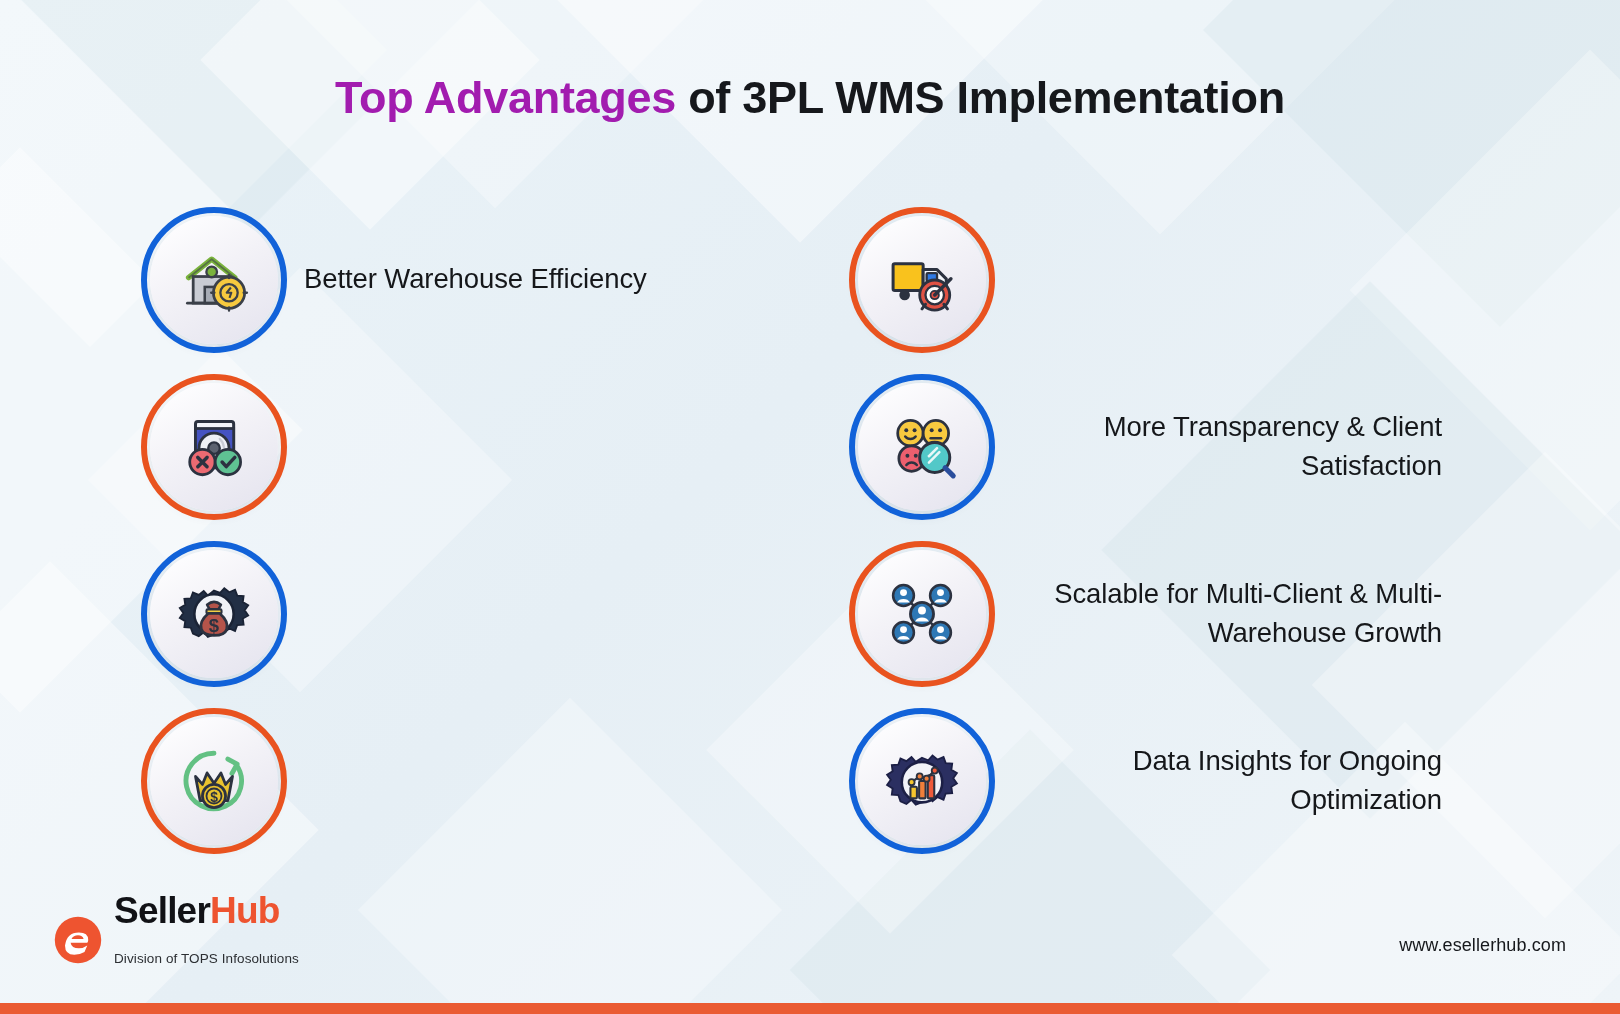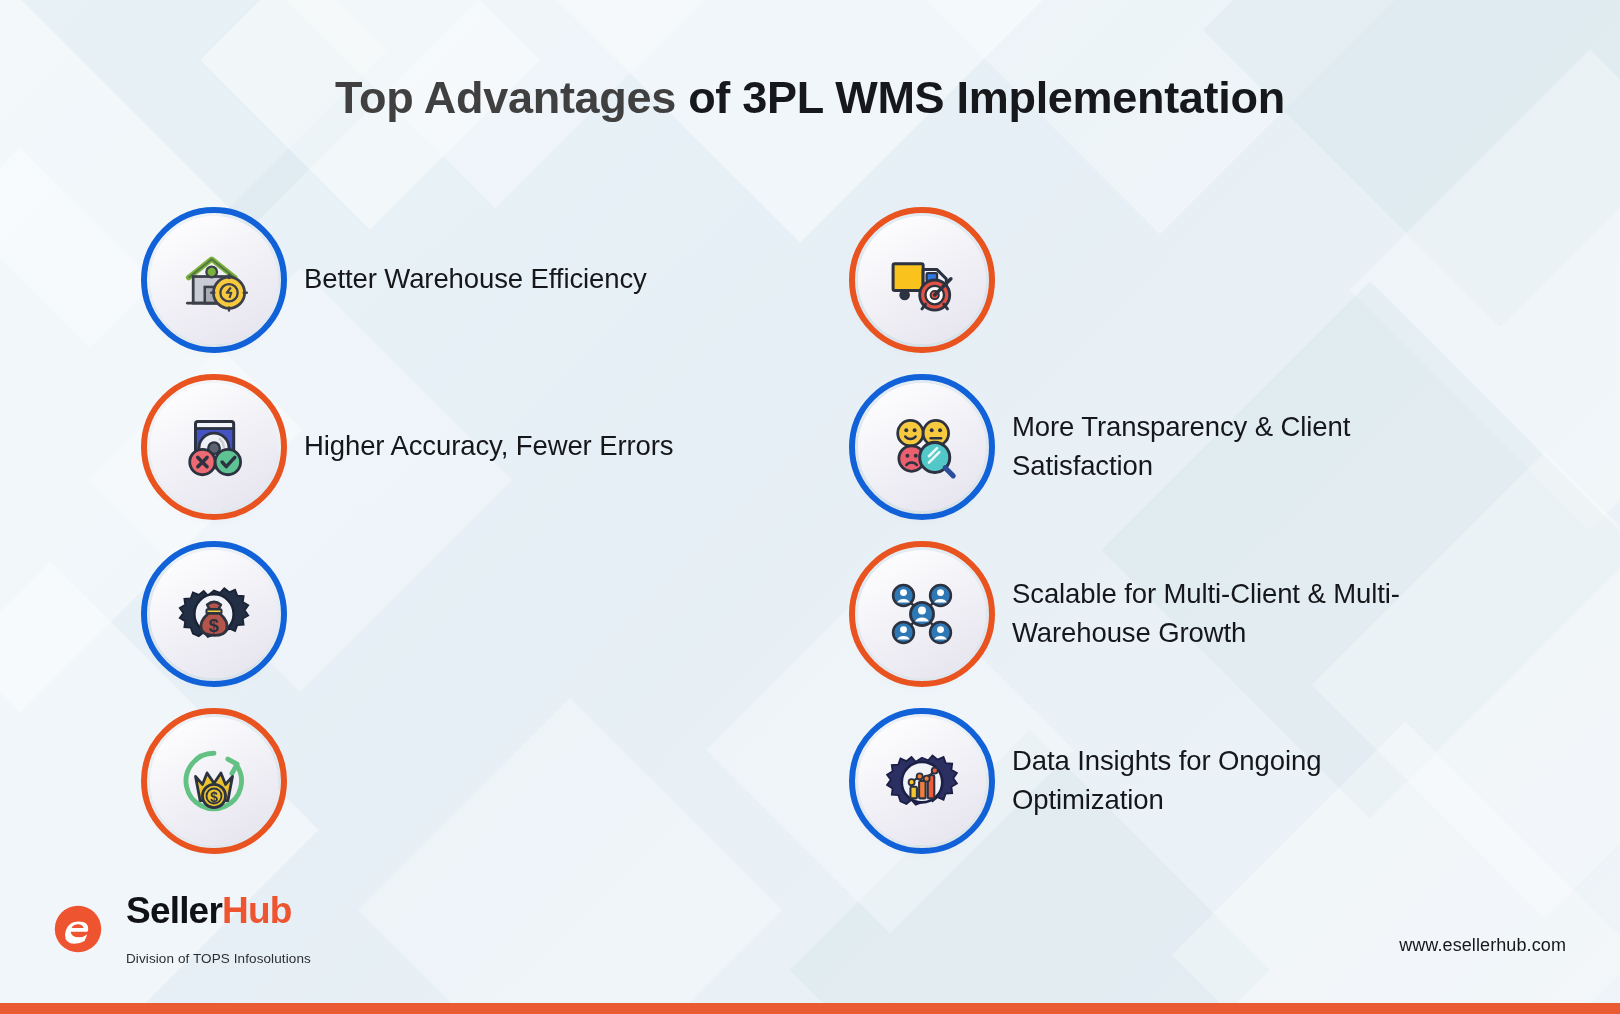--- a/index.html
+++ b/index.html
@@ -43,32 +43,33 @@
     top: 72px; left: 0; right: 0;
     text-align: center;
   }
   .title {
     font-size: 45px;
     font-weight: bold;
     color: #16181c;
     letter-spacing: -0.3px;
     white-space: nowrap;
   }
-  .title .hl { color: #404040; }
+  .title .hl { color: #a21caf; }
 
   
   .grid {
     position: absolute;
     top: 196px;
     left: 150px;
     width: 1340px;
     display: grid;
     grid-template-columns: 1fr 1fr;
     grid-template-rows: repeat(4, 167px);
     column-gap: 0px;
+    text-align: right;
   }
   .item {
     display: flex;
     align-items: center;
     gap: 26px;
   }
   .item.col2 { padding-left: 38px; }
 
   .badge {
     position: relative;
@@ -98,21 +99,21 @@
     color: #15171a;
     font-weight: 400;
     max-width: 430px;
     letter-spacing: -0.1px;
   }
 
   
   .footer-logo {
     position: absolute;
     left: 52px; bottom: 48px;
-    display: flex; align-items: center; gap: 22px;
+    display: flex; align-items: flex-end; gap: 10px;
   }
   .logo-mark { width: 52px; height: 52px; flex: 0 0 52px; margin-top: 2px; }
   .logo-text-block { padding-top: 2px; }
   .logo-words {
     font-size: 37px; font-weight: bold; line-height: 1;
     color: #111216; letter-spacing: -0.8px; white-space: nowrap;
   }
   .logo-words .orange { color: #ee5430; }
   .logo-tag {
     font-size: 13.5px;
@@ -217,21 +218,20 @@
           <circle cx="22" cy="45" r="11" fill="#ec6a72" stroke="#2c3240" stroke-width="2.4"></circle>
           <line x1="18" y1="41" x2="26" y2="49" stroke="#2c3240" stroke-width="3" stroke-linecap="round"></line>
           <line x1="26" y1="41" x2="18" y2="49" stroke="#2c3240" stroke-width="3" stroke-linecap="round"></line>
         </g>
         <g>
           <circle cx="44" cy="45" r="11" fill="#5fc293" stroke="#2c3240" stroke-width="2.4"></circle>
           <path d="M39 45 l3.6 4 L50 41" fill="none" stroke="#2c3240" stroke-width="3" stroke-linecap="round" stroke-linejoin="round"></path>
         </g>
       </svg>
     </div>
-    <div class="label">Higher Accuracy, Fewer Errors</div>
   </div>
 
   <div class="item col2">
     <div class="badge ring-blue">
       <svg viewBox="0 0 64 64">
         <g>
           <circle cx="22" cy="20" r="11" fill="#f7c93f" stroke="#2c3240" stroke-width="2.4"></circle>
           <circle cx="18.4" cy="17.5" r="1.7" fill="#2c3240"></circle>
           <circle cx="25.6" cy="17.5" r="1.7" fill="#2c3240"></circle>
           <path d="M17.5 23 a5.5 5 0 0 0 9 0" fill="none" stroke="#2c3240" stroke-width="2.2" stroke-linecap="round"></path>

